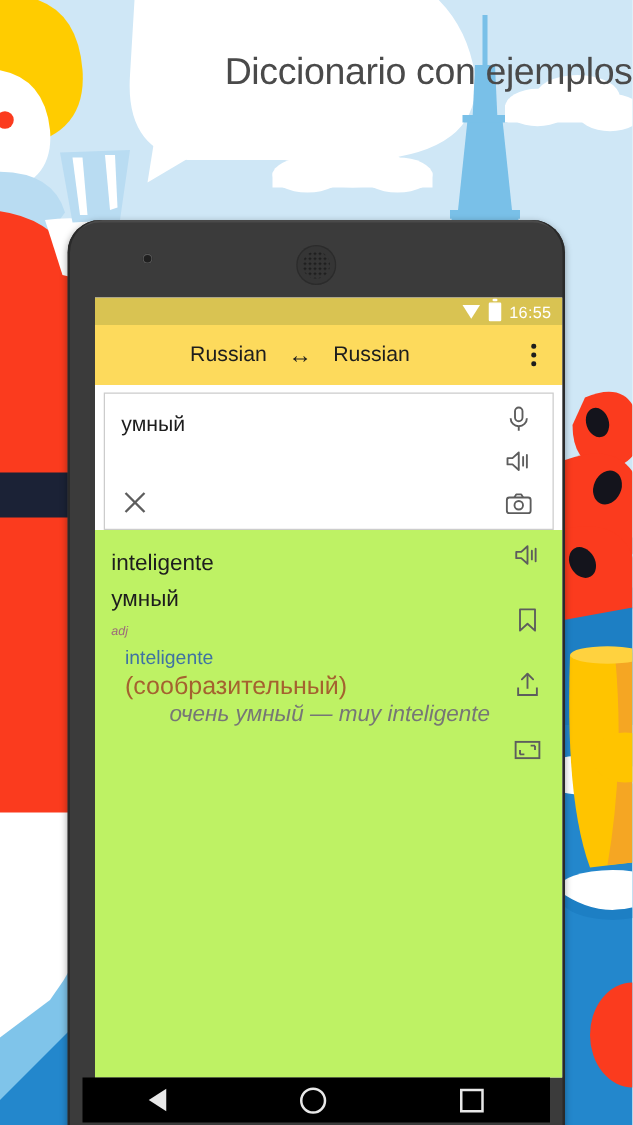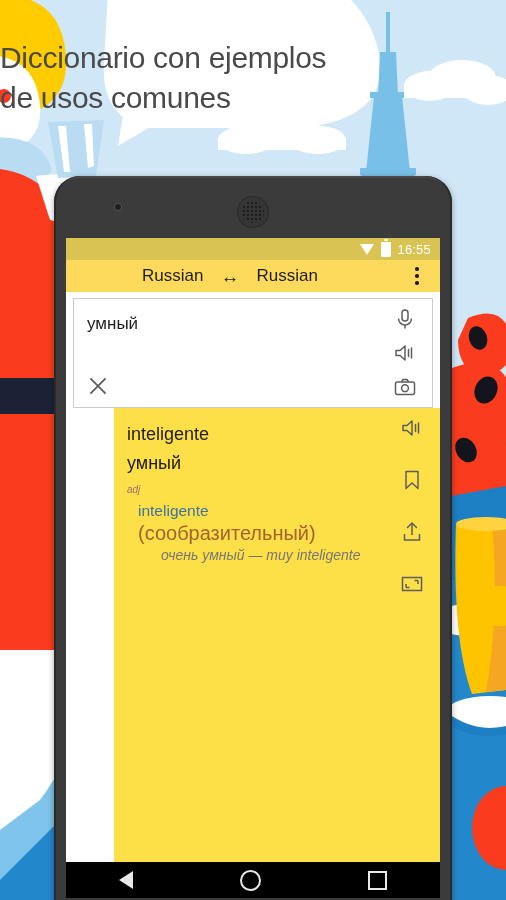--- a/index.html
+++ b/index.html
@@ -9,21 +9,21 @@
     background:#cfe9f7;
   }
 
   
   .bg{position:absolute;inset:0;overflow:hidden;background:#cfe7f6;}
   .bg svg{position:absolute;top:0;left:0;width:506px;height:900px;display:block;}
 
   
   .headline{
     position:absolute;left:0;top:38px;width:506px;
-    text-align:left;color:#4a4a4a;
+    text-align:right;color:#4a4a4a;
     font-size:30px;line-height:40px;letter-spacing:-0.3px;
     font-weight:400;z-index:6;
   }
   .headline div{white-space:nowrap;}
 
   
   .phone{
     position:absolute;left:54px;top:176px;width:398px;height:740px;
     background:#3b3b3b;
     border-radius:26px 26px 6px 6px;
@@ -45,42 +45,42 @@
     overflow:hidden;
   }
   .phone-speaker i{
     position:absolute;inset:5px;border-radius:50%;
     background-image:radial-gradient(#1c1c1c 34%, transparent 36%);
     background-size:4px 4px;
   }
 
   
   .screen{
-    position:absolute;left:12px;top:62px;width:374px;height:624px;
+    position:absolute;left:22px;top:62px;width:374px;height:624px;
     background:#ffffff;overflow:hidden;
   }
 
   
   .statusbar{
     height:22px;background:#d9c352;display:flex;align-items:center;
     justify-content:flex-end;padding-right:9px;gap:6px;
   }
   .sb-time{color:#fff;font-size:13px;letter-spacing:.2px;}
   .icon-wifi{width:15px;height:11px;position:relative;}
   .icon-wifi:before{
     content:"";position:absolute;left:0;top:0;
     border-left:7.5px solid transparent;border-right:7.5px solid transparent;
     border-top:11px solid #fff;
   }
   .icon-battery{width:8px;height:13px;border:1.6px solid #fff;border-radius:1px;position:relative;background:#fff;}
   .icon-battery:before{content:"";position:absolute;left:2px;top:-3.4px;width:4px;height:2px;background:#fff;border-radius:1px;}
 
   
   .toolbar{
-    height:32px;background:#fdda5c;display:flex;align-items:center;
+    height:48px;background:#fdda5c;display:flex;align-items:center;
     position:relative;
   }
   .lang-switch{
     flex:1;display:flex;align-items:center;justify-content:center;gap:17px;
     color:#1d1d1d;font-size:17px;
   }
   .lang-switch .arrow{font-size:19px;line-height:1;}
   .overflow{
     width:46px;display:flex;flex-direction:column;align-items:center;
     justify-content:center;gap:3.5px;height:100%;
@@ -98,28 +98,28 @@
   .clear-btn{
     position:absolute;left:11px;bottom:8px;width:26px;height:26px;
   }
   .side-icons{
     position:absolute;right:5px;top:0;height:100%;width:44px;
     display:flex;flex-direction:column;align-items:center;justify-content:space-around;
     padding:3px 0;box-sizing:border-box;
   }
 
   
-  .results{padding:12px 0 0 0;position:relative;background:#fde047;height:455px;box-sizing:border-box;margin-left:48px;}
+  .results{padding:12px 0 0 0;position:relative;background:#bef264;height:455px;box-sizing:border-box;}
   .res-left{padding-left:13px;padding-right:58px;}
   .res-word{font-size:18px;color:#1d1d1d;line-height:28px;}
   .res-word2{font-size:18px;color:#1d1d1d;line-height:30px;}
   .pos{font-size:10px;color:#9b6a7a;font-style:italic;line-height:20px;margin-top:2px;}
   .tr-main{font-size:15.5px;color:#3f72a3;line-height:22px;padding-left:11px;}
   .tr-alt{font-size:20px;color:#a4622f;line-height:22px;padding-left:11px;}
-  .tr-ex{font-size:14px;color:#767676;font-style:italic;line-height:22px;padding-left:34px;}
+  .tr-ex{font-size:18px;color:#767676;font-style:italic;line-height:22px;padding-left:34px;text-align:right;}
 
   .res-icons{
     position:absolute;right:6px;top:8px;width:44px;
     display:flex;flex-direction:column;align-items:center;gap:28px;
   }
 
   
   .navbar{
     position:absolute;left:12px;bottom:18px;width:374px;height:36px;
     background:#000;display:flex;align-items:center;justify-content:space-around;
@@ -215,21 +215,20 @@
 
       <ellipse cx="506" cy="828" rx="34" ry="42" fill="#fb3b1e"></ellipse>
 
       <ellipse cx="500" cy="606" rx="26" ry="20" fill="#ffc400"></ellipse>
     </g>
   </svg>
 </div>
 
 <div class="headline">
   <div>Diccionario con ejemplos</div>
-  <div>de usos comunes</div>
 </div>
 
 <div class="phone">
   <div class="phone-edge"></div>
   <div class="phone-cam"></div>
   <div class="phone-speaker">
       <i></i>
     </div>
 
   <div class="screen">

